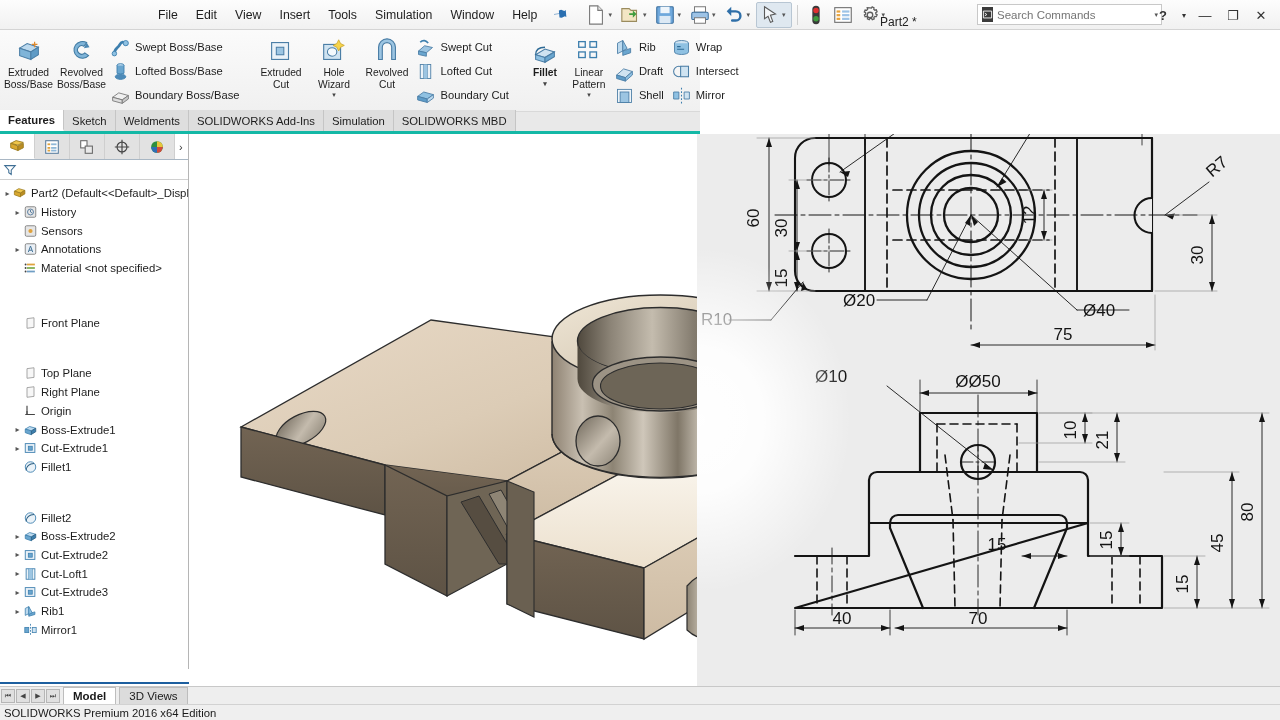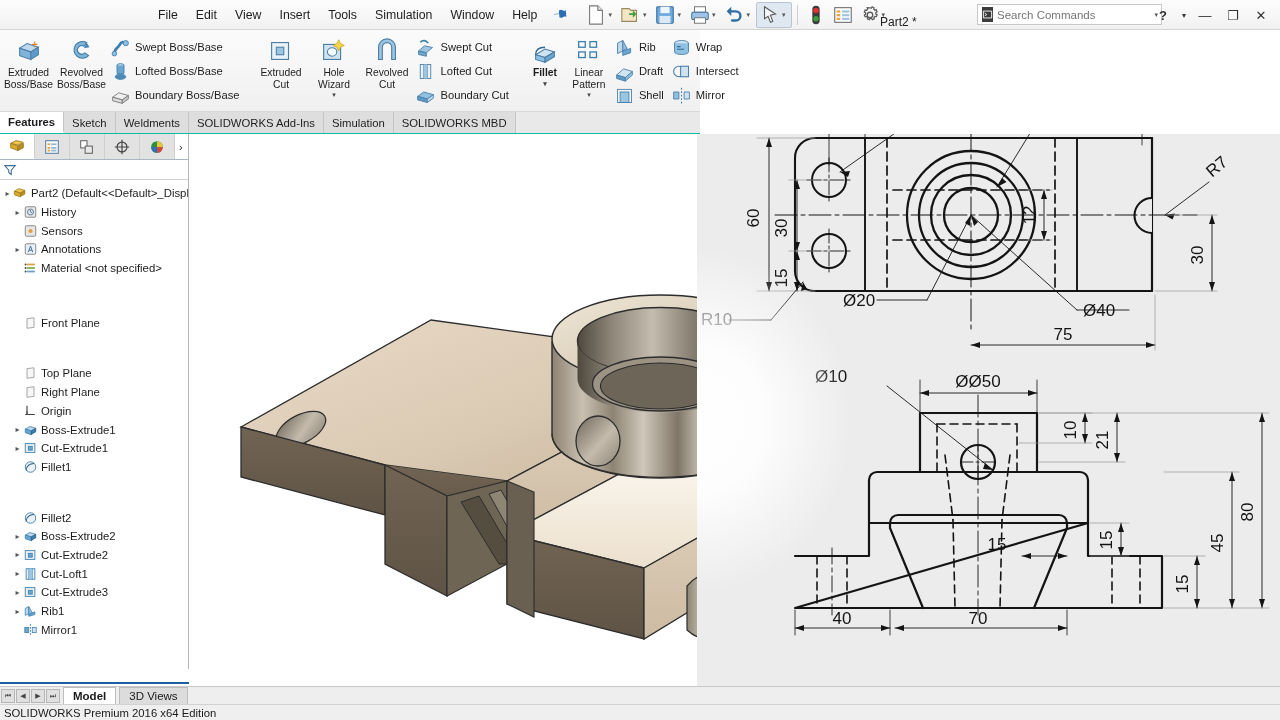--- a/index.html
+++ b/index.html
@@ -71,21 +71,21 @@
   .small-col { display:flex; flex-direction:column; padding-top:3px; }
   .small-btn { display:flex; align-items:center; height:24px; padding:0 5px 0 2px; cursor:default; }
   .small-ico { width:21px;height:21px;margin-right:4px;flex:none; }
   .small-btn .lbl { font-size:11.2px; color:#1d1d1d; white-space:nowrap; }
   .dd-caret { font-size:7px;color:#444;text-align:center;line-height:7px;margin-top:1px; }
 
   
   #cmdtabs {
     position:absolute; left:0; top:112px; width:700px; height:22px;
     background:#e9e9e9; display:flex; align-items:flex-end;
-    border-bottom:1px solid #14b8a6;
+    border-bottom:3px solid #14b8a6;
   }
   .ctab {
     height:21px; padding:0 8px; display:flex;align-items:center;
     font-size:11.3px; color:#1d1d1d; background:#dedede;
     border-right:1px solid #c5c5c5; cursor:default;
   }
   .ctab.active { background:#fff; font-weight:bold; border-bottom:2px solid #fff; }
 
   
   #leftpanel {

